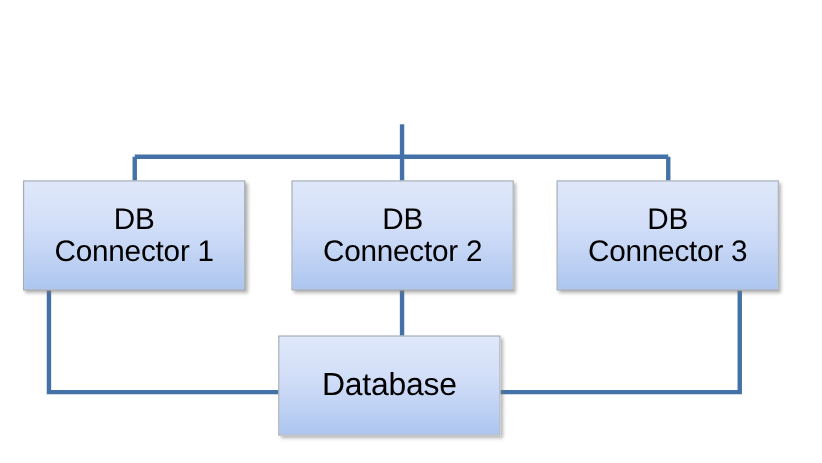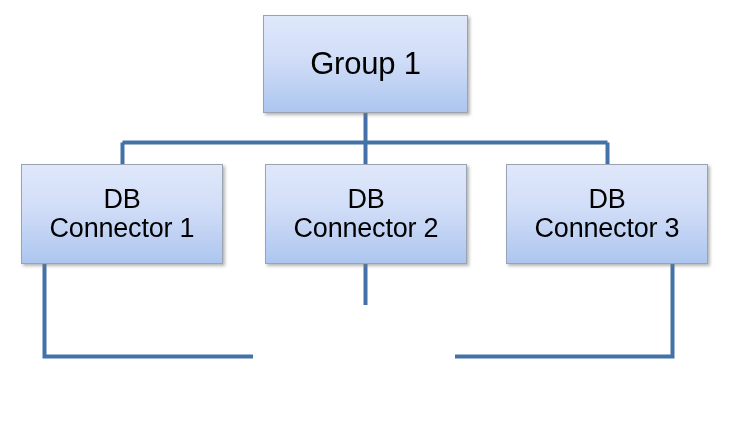--- a/index.html
+++ b/index.html
@@ -69,33 +69,33 @@
       <path d="M 607.5 142.5 L 607.5 164"></path>
 
       <path d="M 365.5 264 L 365.5 305"></path>
 
       <path d="M 44.5 264 L 44.5 356.5 L 253 356.5"></path>
 
       <path d="M 672.5 264 L 672.5 356.5 L 455 356.5"></path>
     </g>
   </svg>
 
-  <div class="node" id="node-group1">
-    <span class="label">Group 1</span>
-  </div>
 
   <div class="node" id="node-conn1">
     <span class="label">DB
 Connector 1</span>
   </div>
 
   <div class="node" id="node-conn2">
     <span class="label">DB
 Connector 2</span>
   </div>
 
   <div class="node" id="node-conn3">
     <span class="label">DB
 Connector 3</span>
   </div>
 
+  <div class="node" id="node-db">
+    <span class="label">Database</span>
+  </div>
 
 </div>
 
 </body></html>

